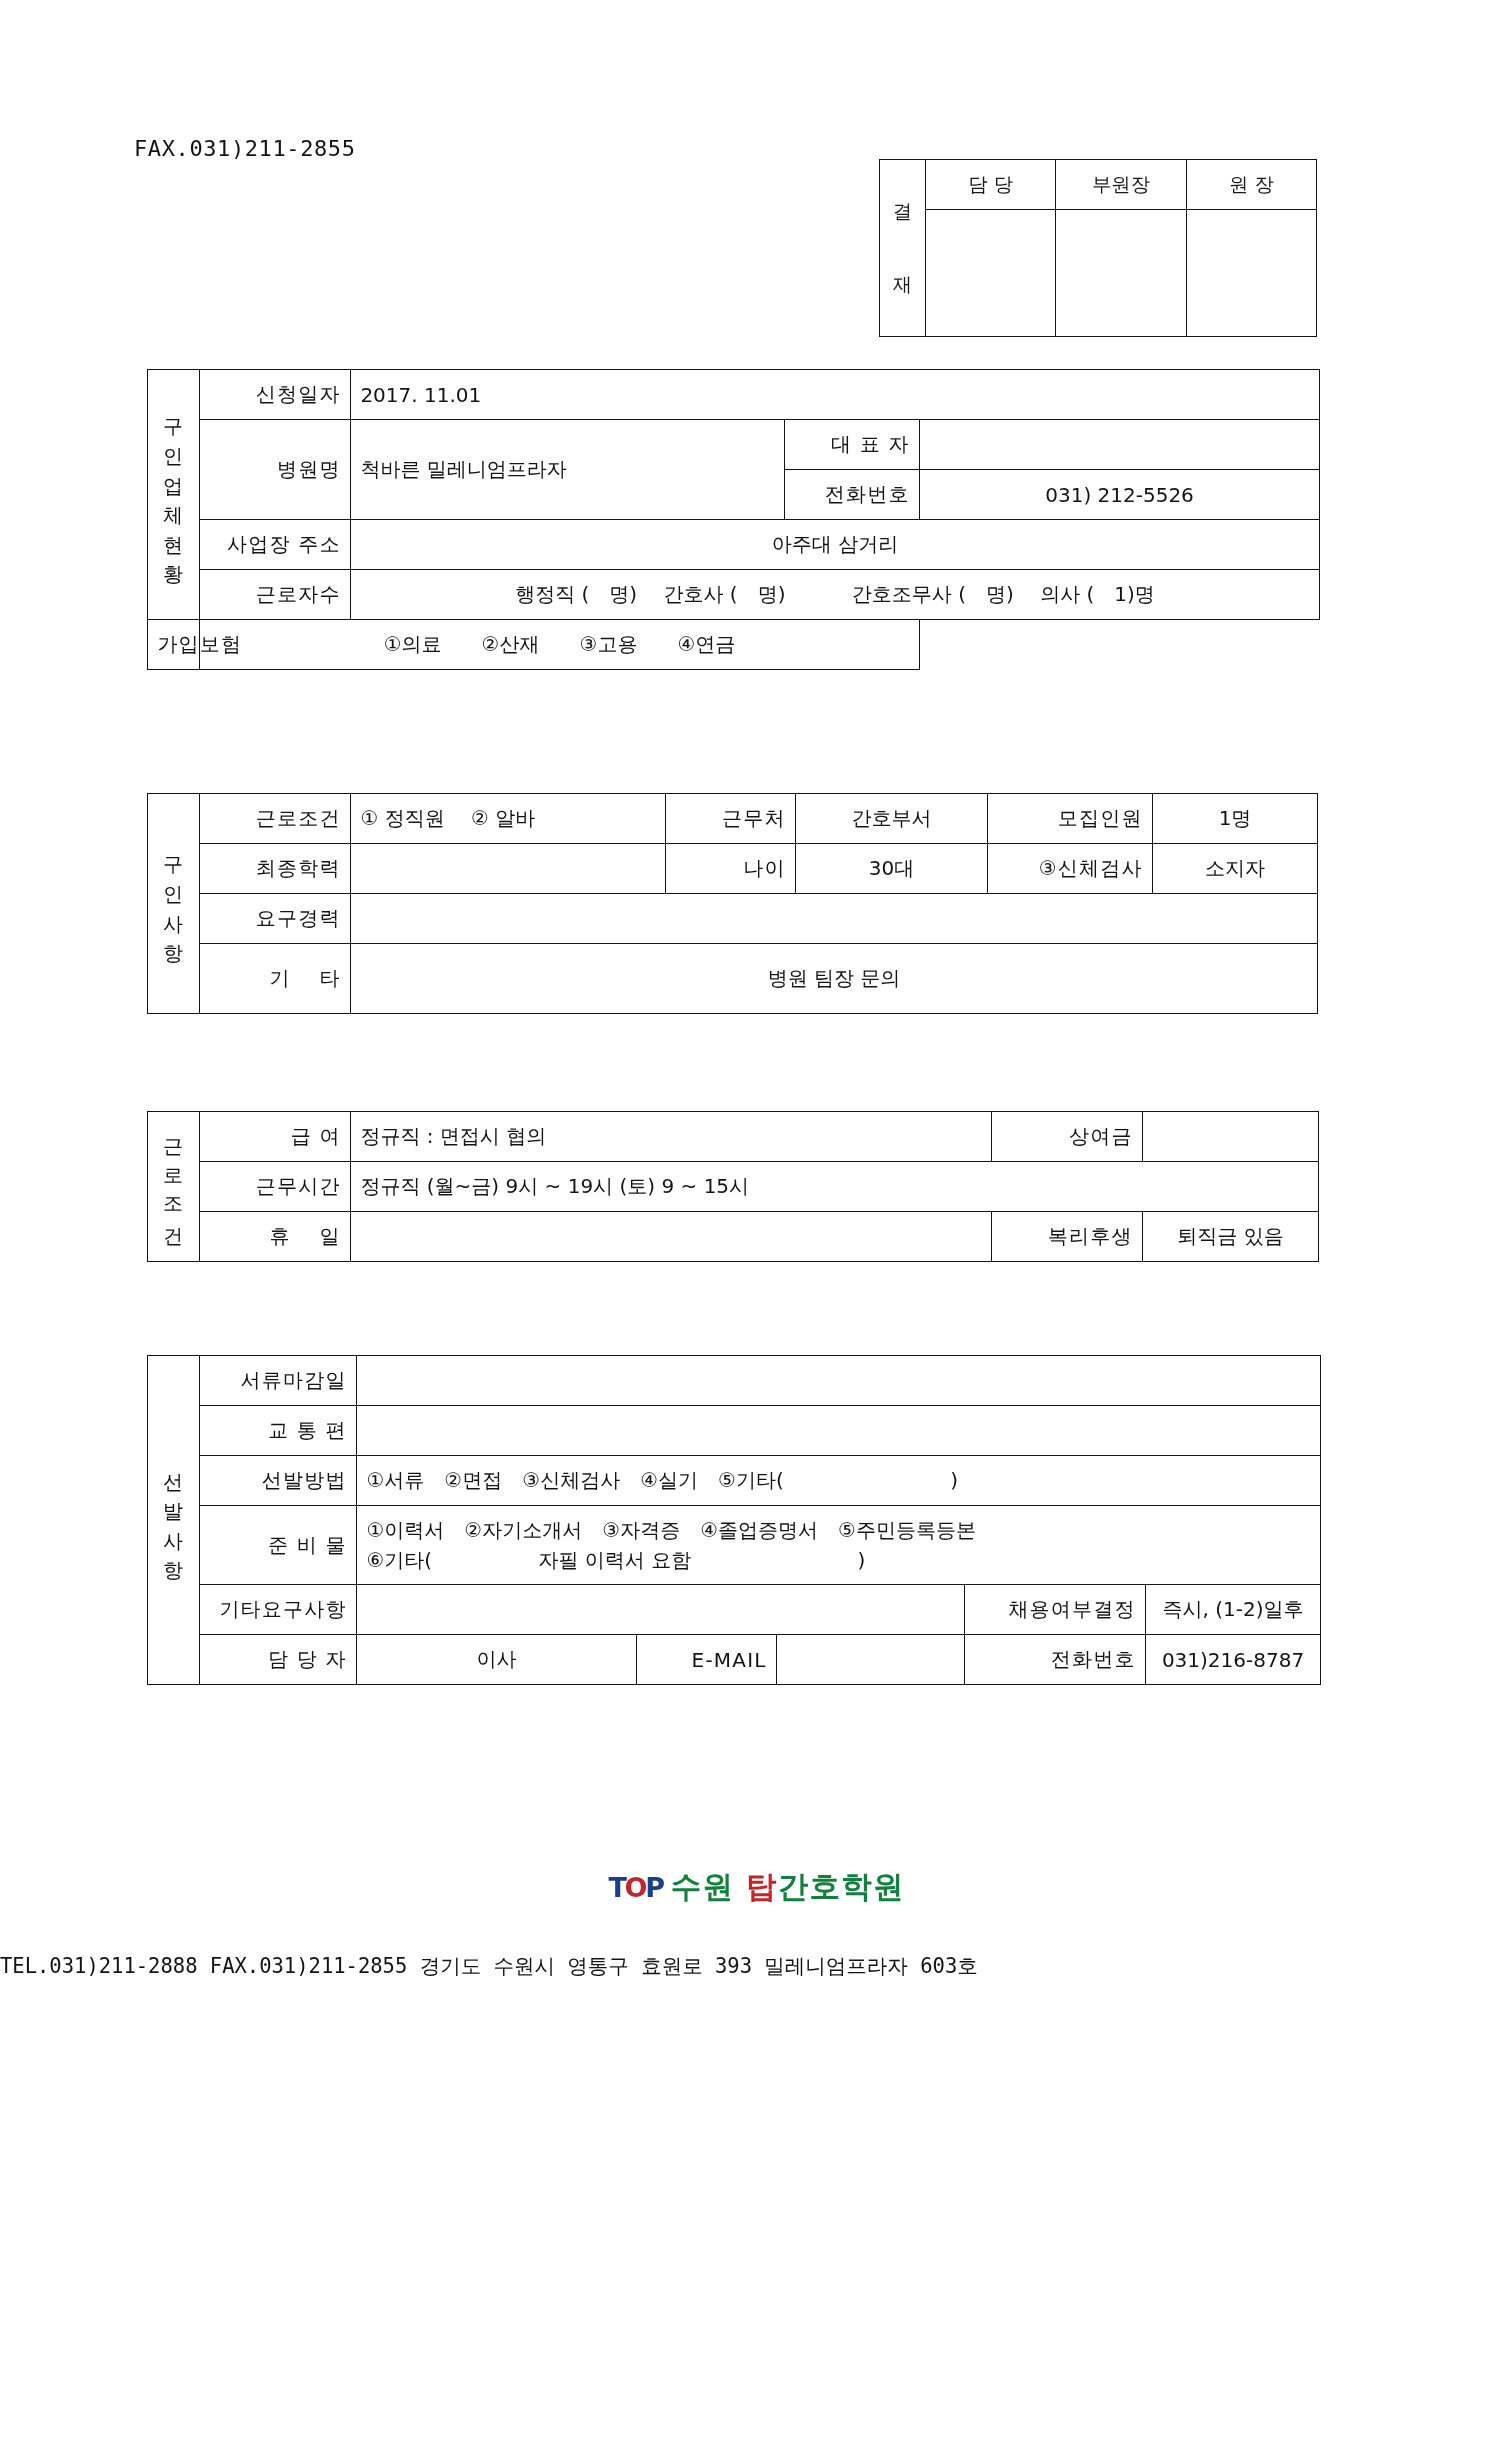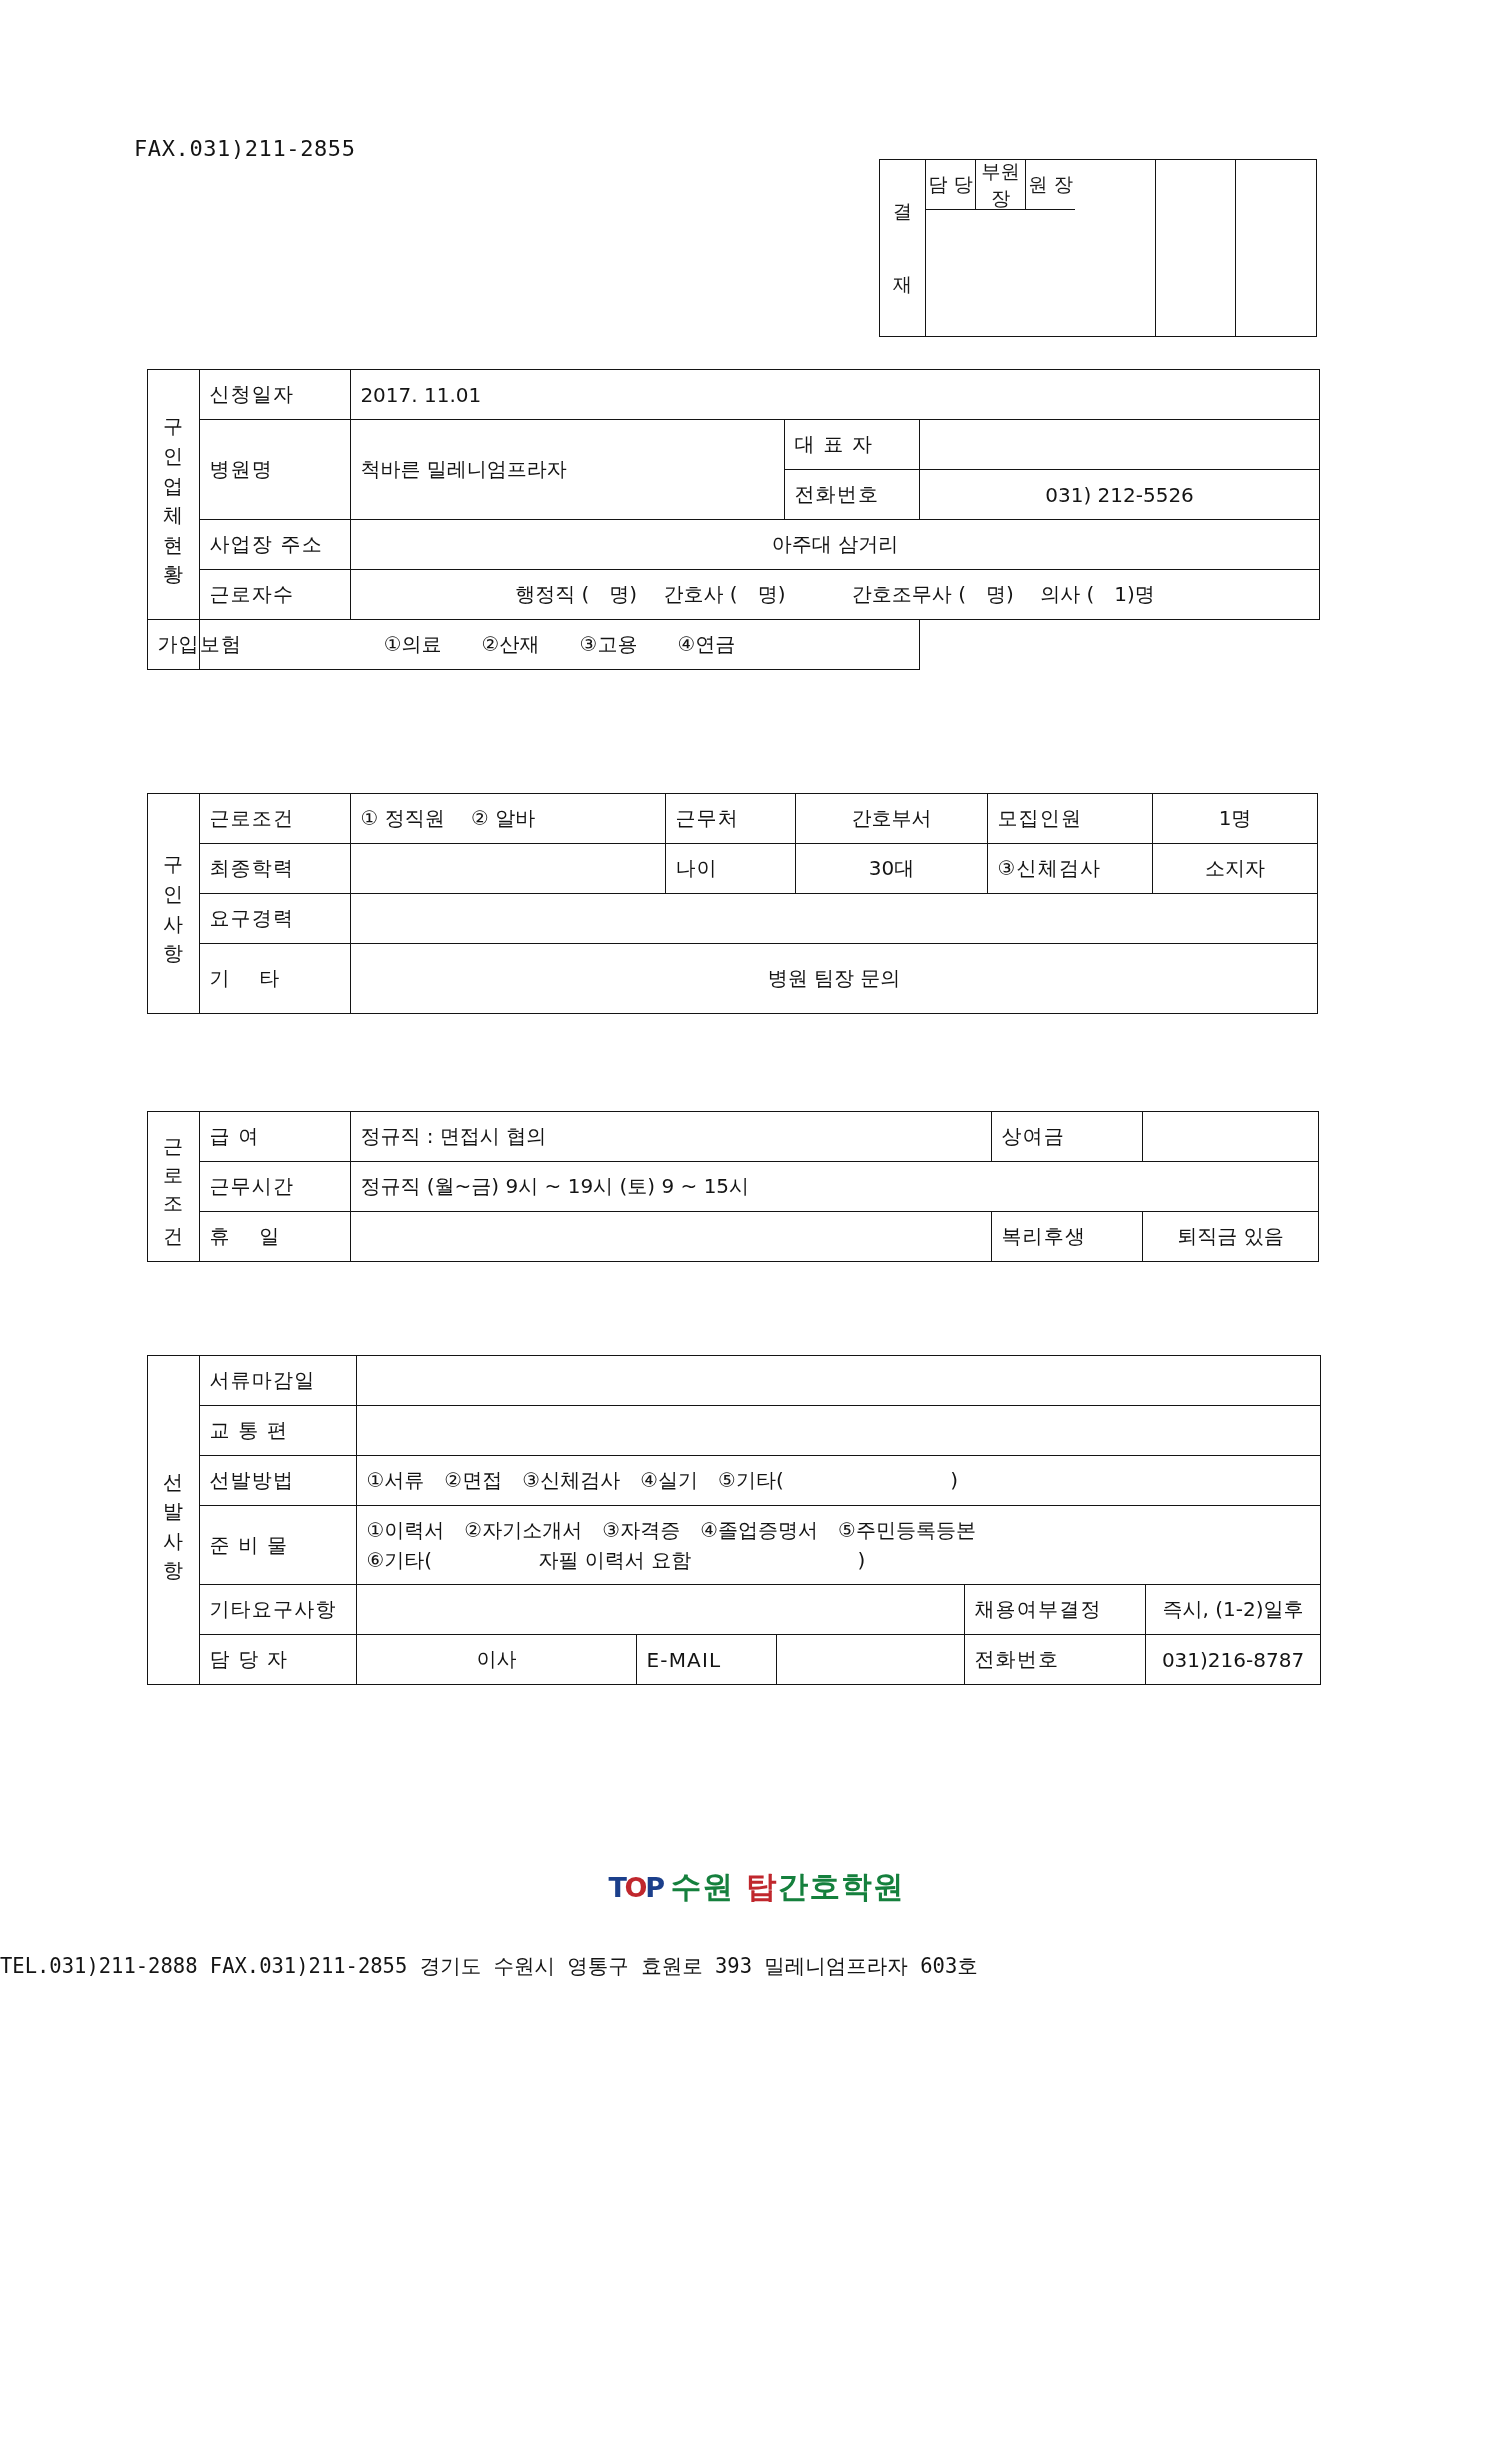--- a/index.html
+++ b/index.html
@@ -61,22 +61,21 @@
     flex-direction: column;
     align-items: center;
     justify-content: space-around;
     font-size: 19.3px;
     padding: 15.2px 0;
     box-sizing: border-box;
   }
   .approval .grid {
     flex: 1;
     display: flex;
-    flex-direction: row;
-    text-align: center;
+    flex-direction: column;
   }
   .approval .grid .row1 {
     height: 49px;
     display: flex;
     border-bottom: 1.2px solid #141414;
   }
   .approval .grid .row2 {
     flex: 1;
     display: flex;
   }
@@ -106,21 +105,21 @@
     vertical-align: middle;
     box-sizing: border-box;
   }
   td.side {
     text-align: center;
     font-size: 20px;
     letter-spacing: 1.2px;
     padding: 0;
   }
   td.lbl {
-    text-align: left;
+    text-align: right;
     letter-spacing: 1.2px;
     white-space: nowrap;
   }
   td.val {
     text-align: left;
     padding-left: 15.2px;
   }
   td.val-c {
     text-align: center;
   }

